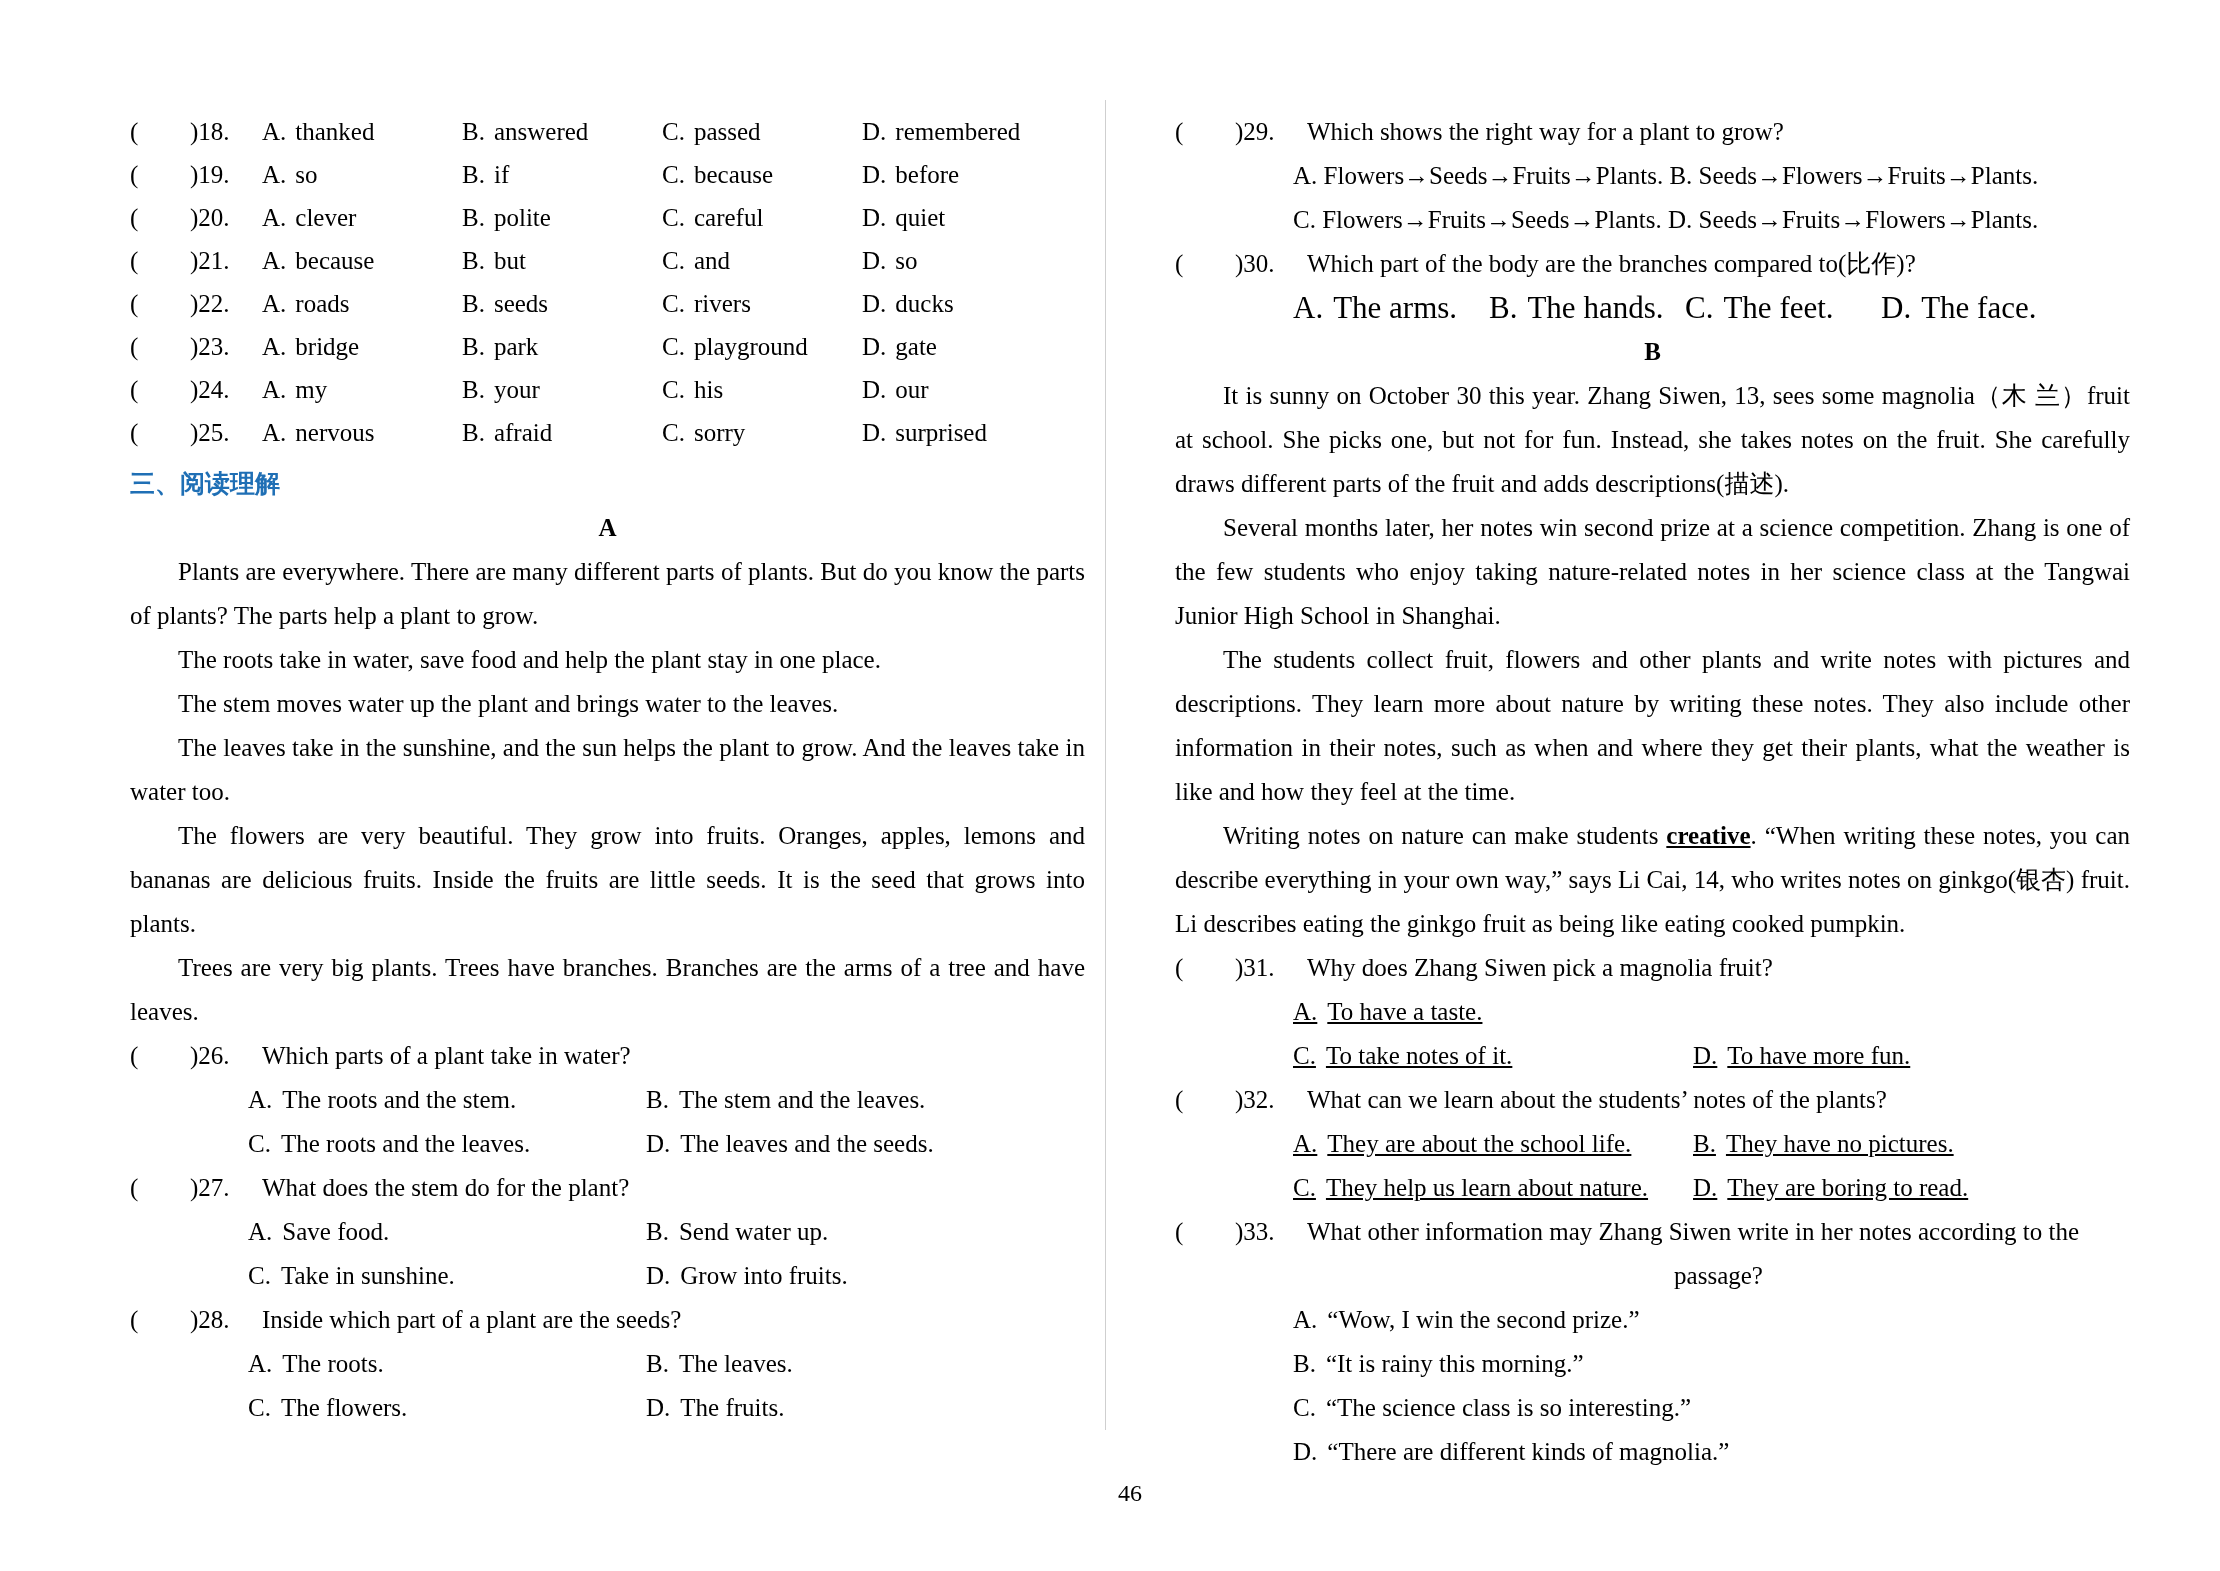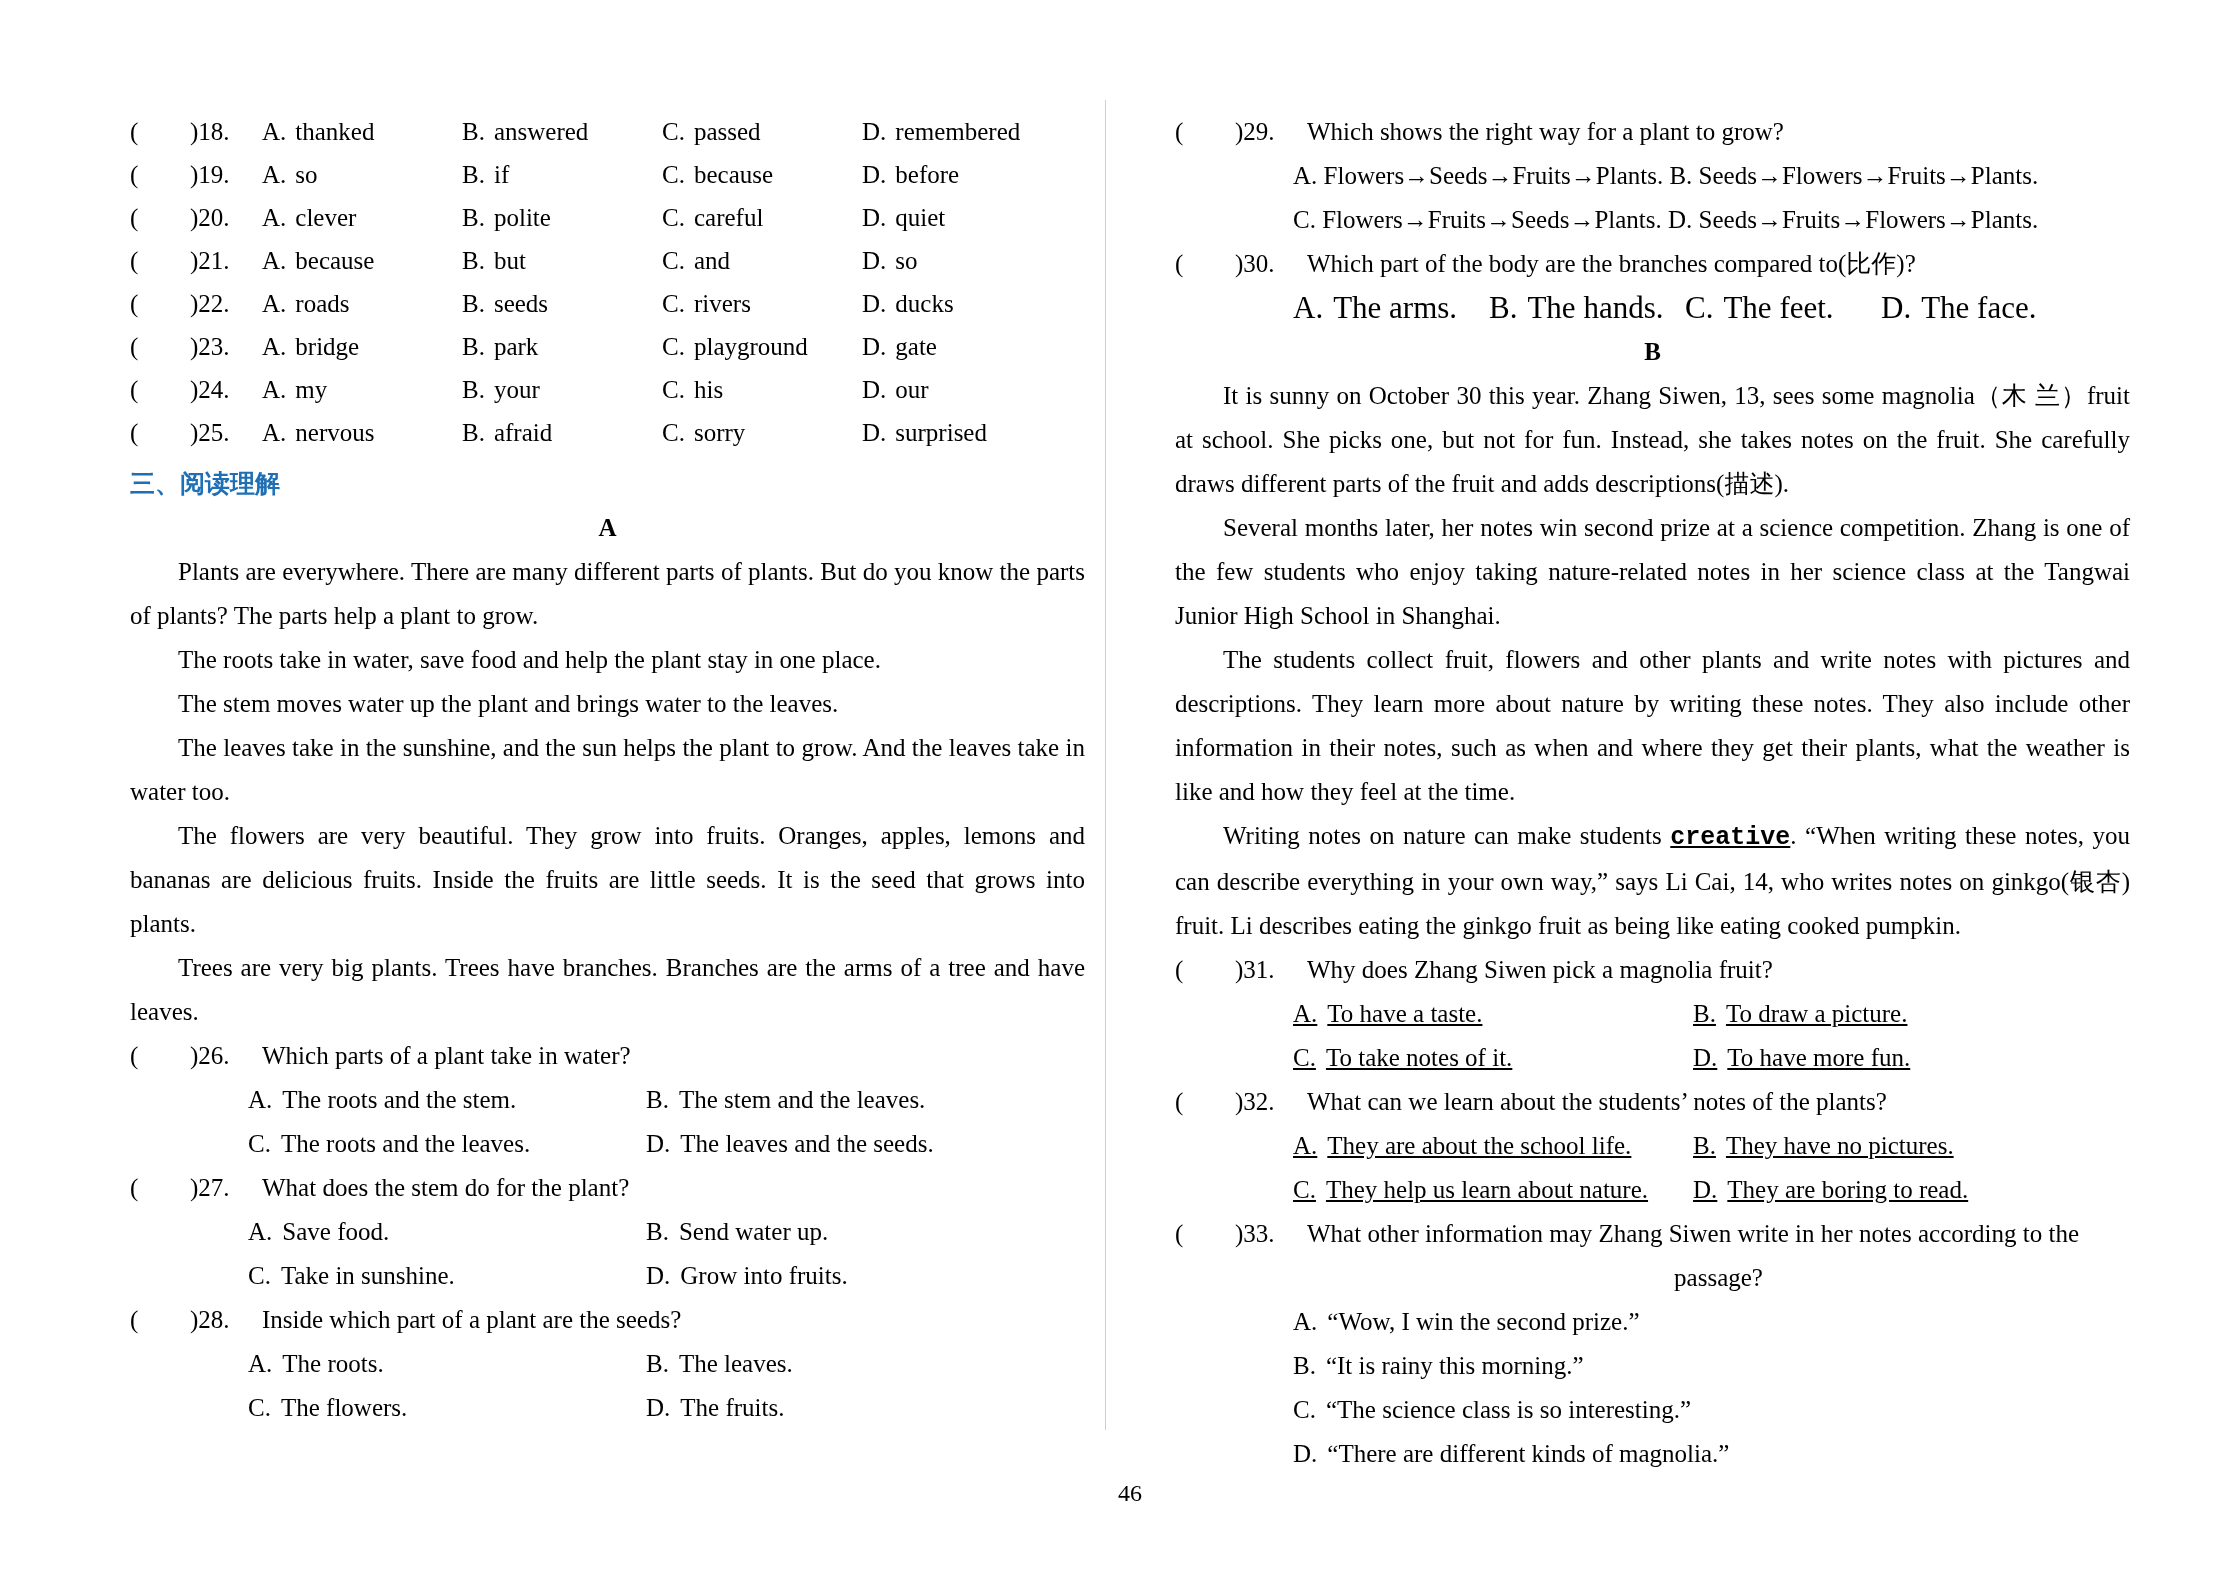--- a/index.html
+++ b/index.html
@@ -124,21 +124,20 @@
   .mc-inline {
     font-size: 25px;
     line-height: 44px;
     padding-left: 118px;
     white-space: nowrap;
   }
 
   .underline-word {
     text-decoration: underline;
     font-weight: bold;
-    font-family: Liberation Mono, monospace;
   }
 
   .page-number {
     position: absolute;
     left: 0;
     top: 1480px;
     width: 2220px;
     text-align: center;
     font-size: 24px;
     padding-left: 20px;
@@ -326,21 +325,20 @@
     <p class="para"><span>Writing notes on nature can make students </span><span class="underline-word">creative</span><span>. “When writing these notes, you can describe everything in your own way,” says Li Cai, 14, who writes notes on ginkgo(银杏) fruit. Li describes eating the ginkgo fruit as being like eating cooked pumpkin.</span></p>
 
     <div class="q-block">
       <div class="q-line">
         <span class="paren">(</span>
         <span class="qnum">)31.</span>
         <span class="qtext">Why does Zhang Siwen pick a magnolia fruit?</span>
       </div>
       <div class="ans-row ans-right">
         <span class="a-item"><span class="a-lbl">A.</span><span>To have a taste.</span></span>
-        <span class="a-item"><span class="a-lbl">B.</span><span>To draw a picture.</span></span>
       </div>
       <div class="ans-row ans-right">
         <span class="a-item"><span class="a-lbl">C.</span><span>To take notes of it.</span></span>
         <span class="a-item"><span class="a-lbl">D.</span><span>To have more fun.</span></span>
       </div>
     </div>
 
     <div class="q-block">
       <div class="q-line">
         <span class="paren">(</span>

